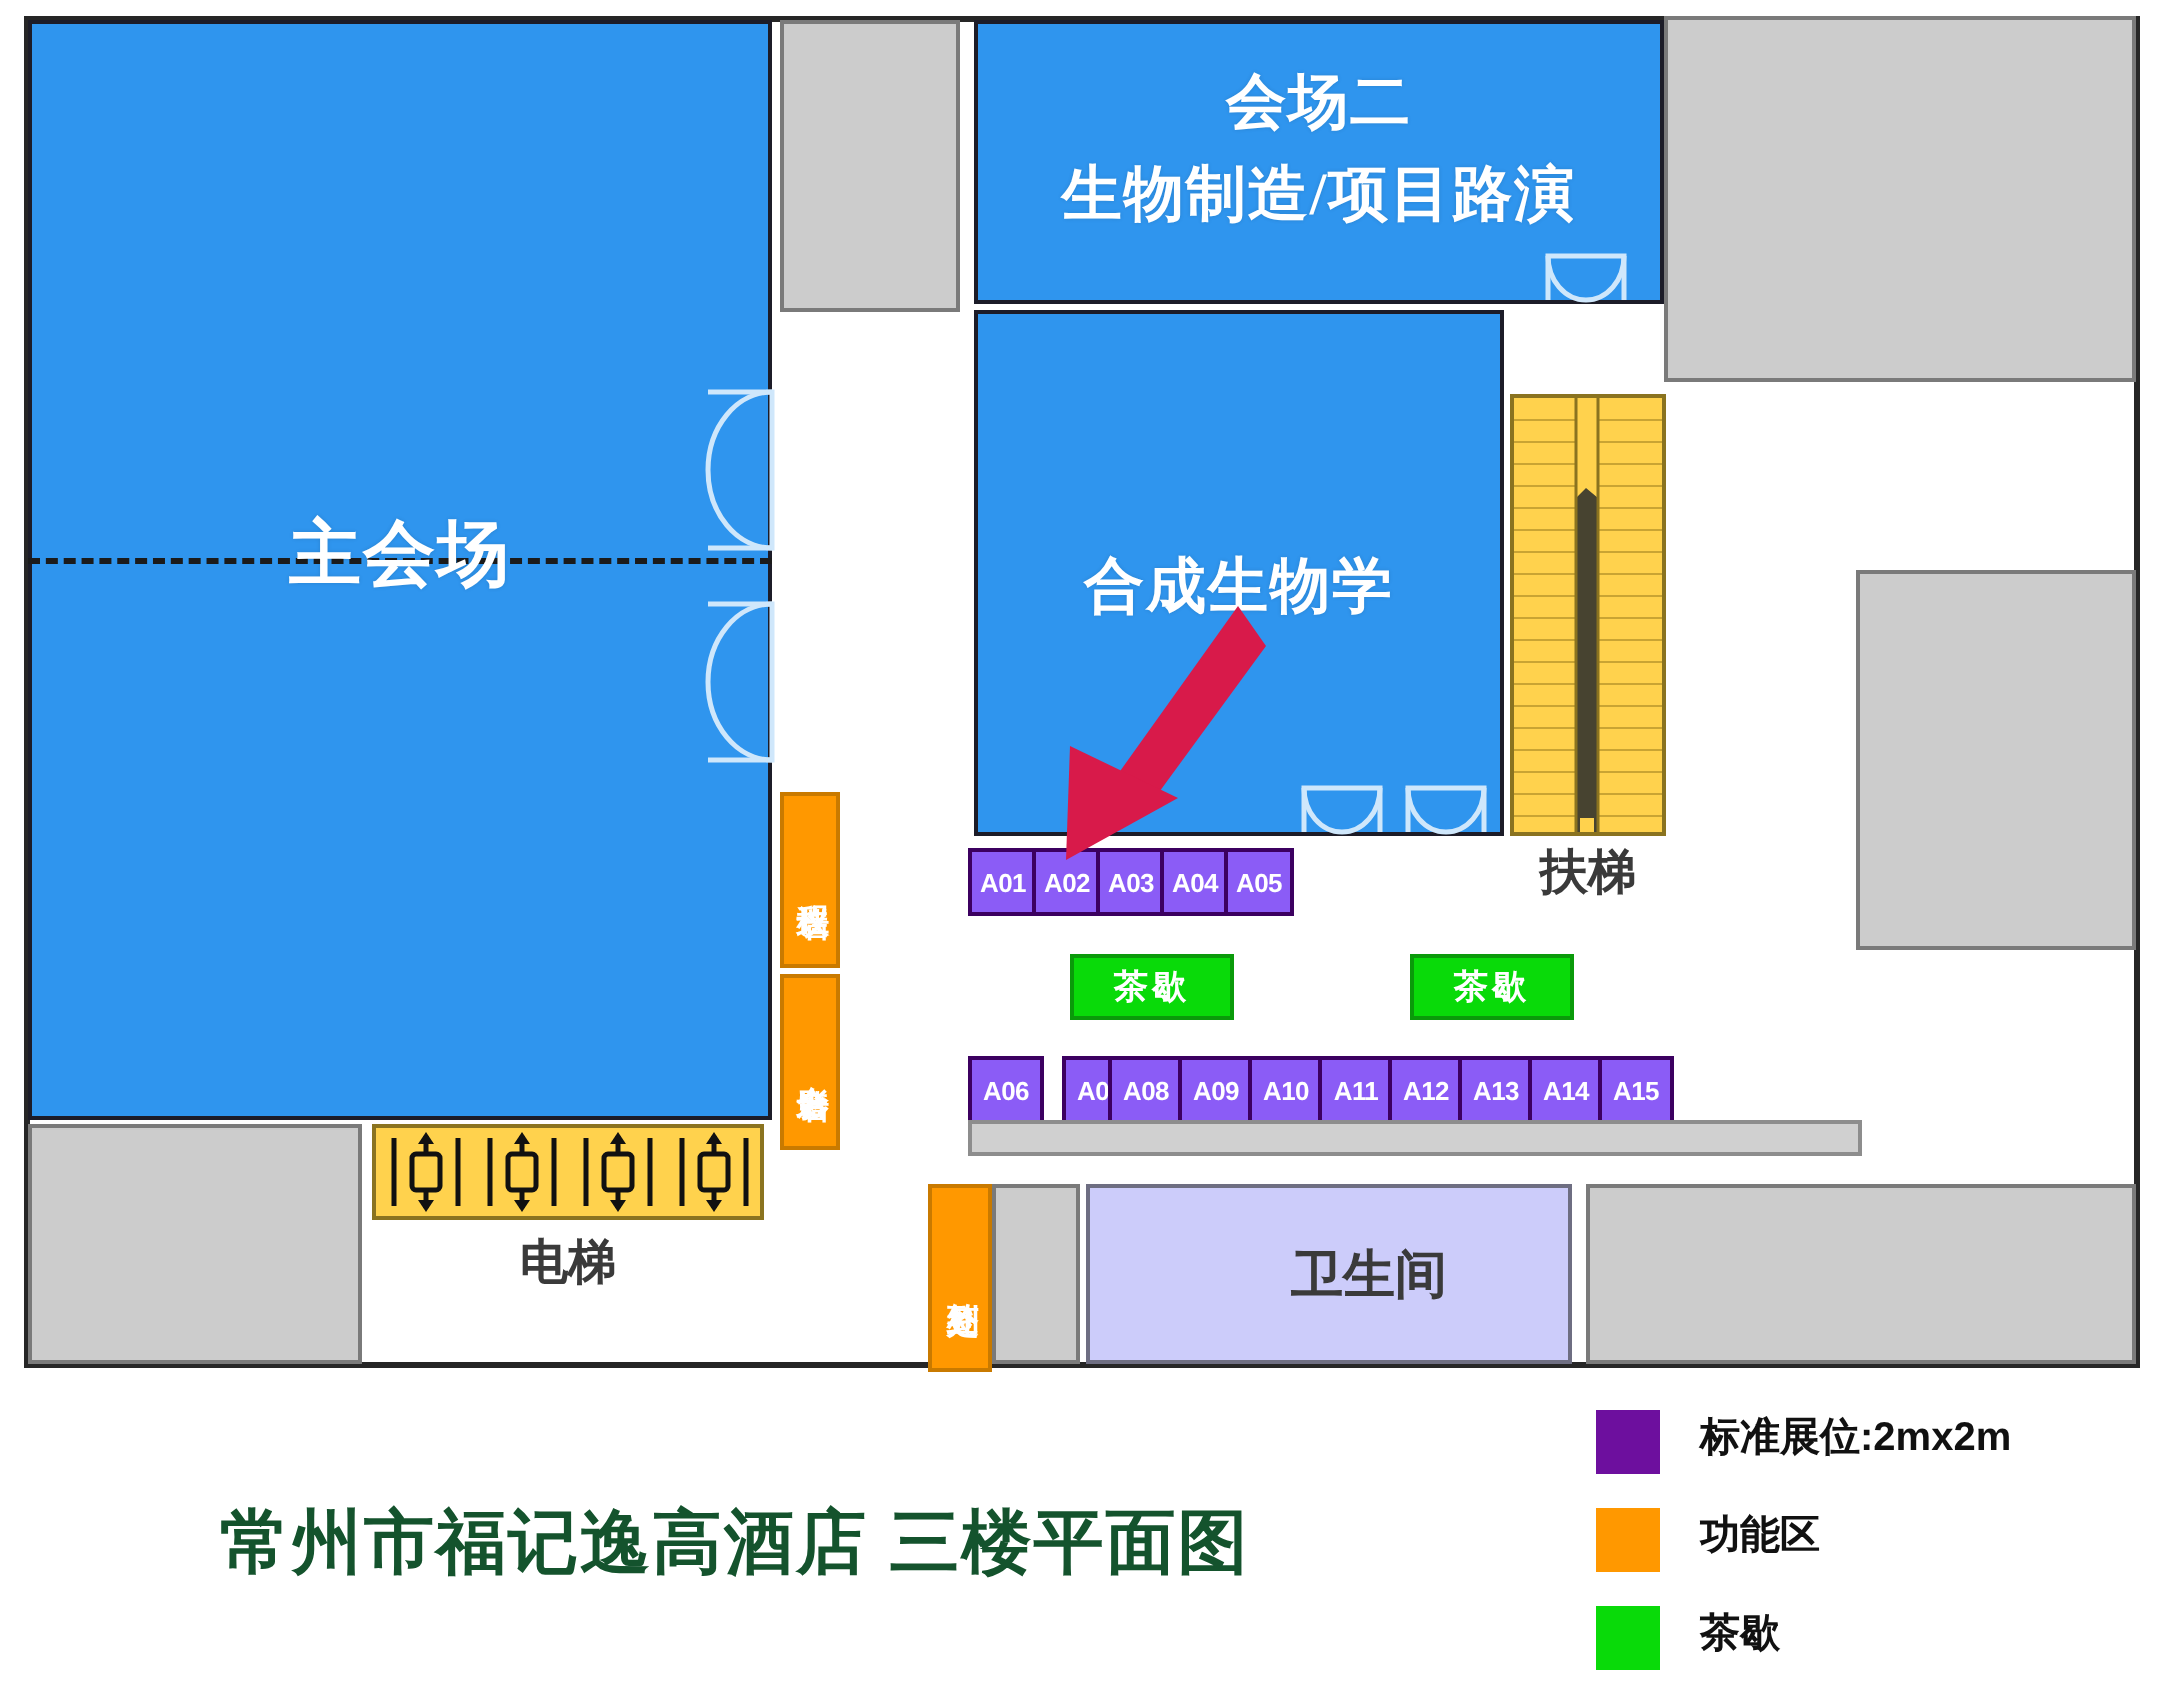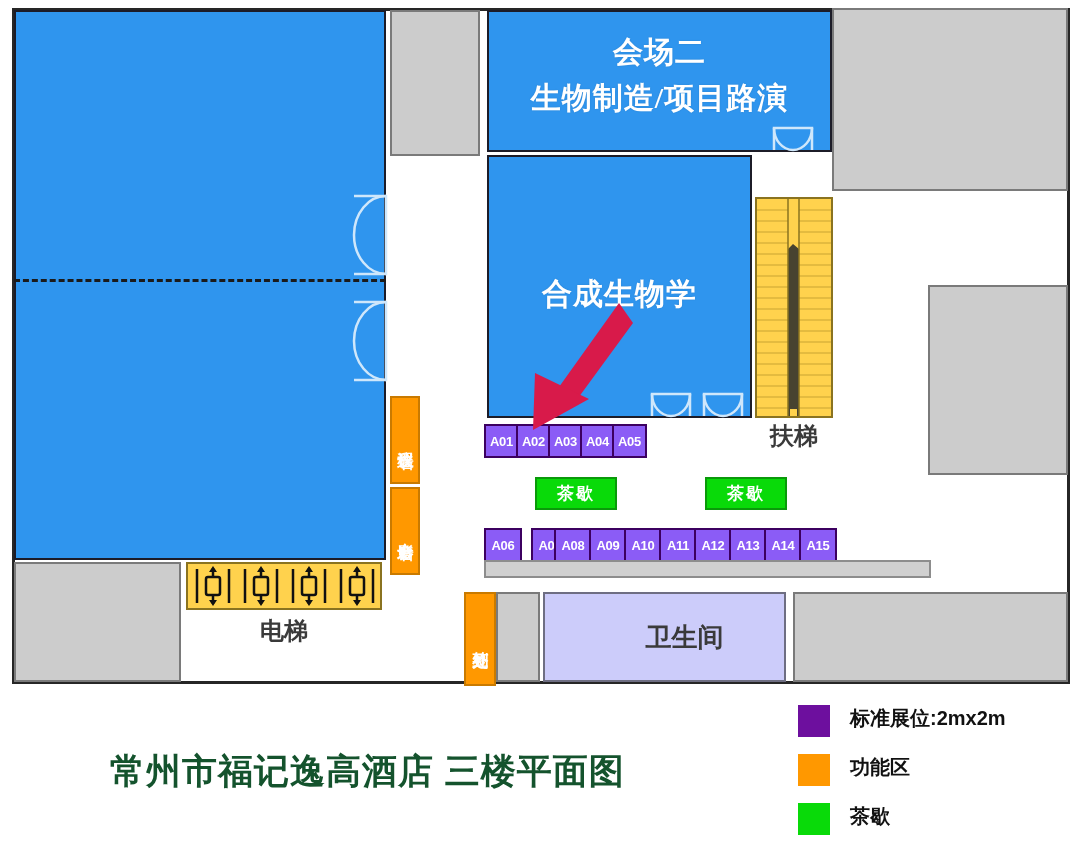--- a/index.html
+++ b/index.html
@@ -155,20 +155,21 @@
 
 <div id="stage">
 
   <div class="abs outline" style="left:12px; top:8px; width:1058px; height:676px; border-width:3px;"></div>
 
   <div class="abs blue" style="left:14px; top:10px; width:372px; height:550px;">
   </div>
 
   <div class="dash-line" style="left:14px; top:279px; width:372px;"></div>
 
+  <div class="room-label" style="left:100px; top:255px; width:200px; font-size:36px;">主会场</div>
 
   <svg class="door" style="left:352px; top:194px; width:36px; height:82px;" viewBox="0 0 36 82">
      <path d="M2 2 L34 2 L34 80 L2 80" fill="none" stroke="#cfe7fb" stroke-width="2.5"></path>
      <path d="M34 2 A 32 39 0 0 0 2 41" fill="none" stroke="#cfe7fb" stroke-width="2.5"></path>
      <path d="M34 80 A 32 39 0 0 1 2 41" fill="none" stroke="#cfe7fb" stroke-width="2.5"></path>
   </svg>
   <svg class="door" style="left:352px; top:300px; width:36px; height:82px;" viewBox="0 0 36 82">
      <path d="M2 2 L34 2 L34 80 L2 80" fill="none" stroke="#cfe7fb" stroke-width="2.5"></path>
      <path d="M34 2 A 32 39 0 0 0 2 41" fill="none" stroke="#cfe7fb" stroke-width="2.5"></path>
      <path d="M34 80 A 32 39 0 0 1 2 41" fill="none" stroke="#cfe7fb" stroke-width="2.5"></path>

